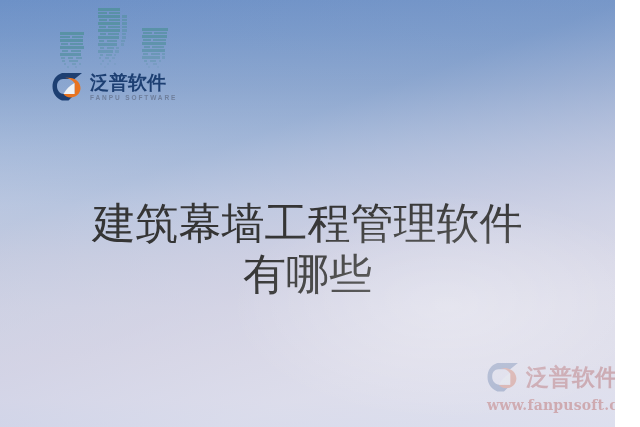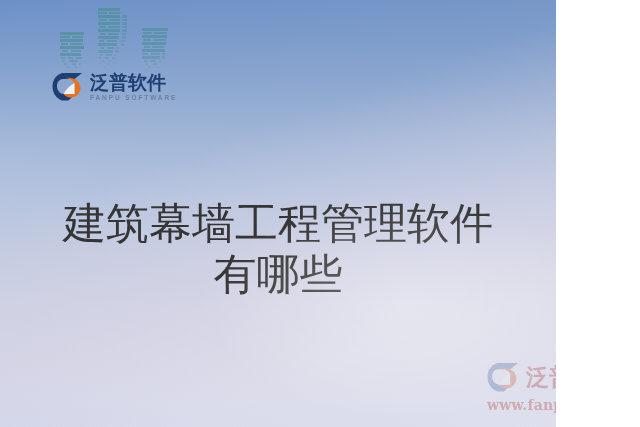--- a/index.html
+++ b/index.html
@@ -6,21 +6,21 @@
     margin: 0;
     padding: 0;
     background: #ffffff;
   }
   body {
     font-family: "Liberation Sans", sans-serif;
   }
 
   .slide {
     position: relative;
-    width: 556px;
+    width: 615px;
     height: 427px;
     overflow: hidden;
     
     background:
       linear-gradient(160deg,
         rgba(110,146,200,0.00) 0%,
         rgba(150,170,205,0.25) 35%,
         rgba(205,205,225,0.55) 58%,
         rgba(222,221,234,0.70) 78%,
         rgba(226,226,238,0.75) 100%),

